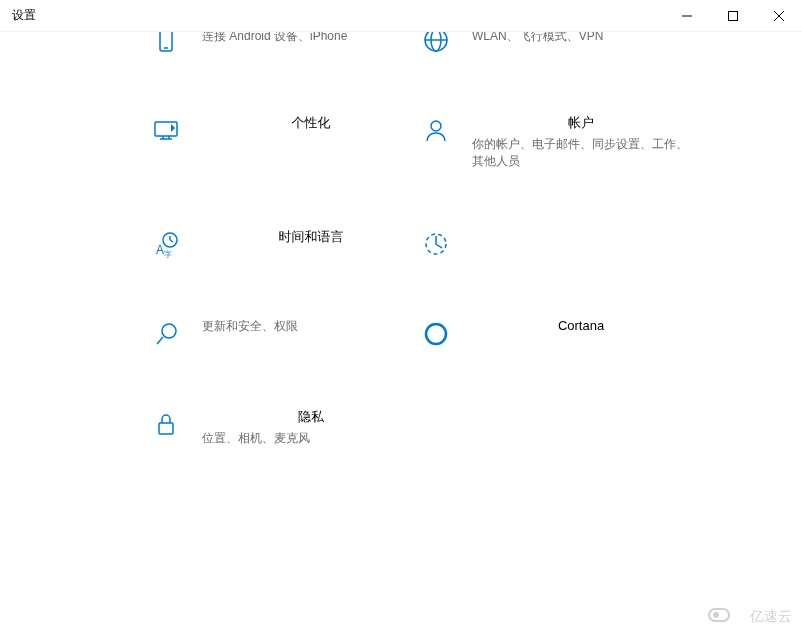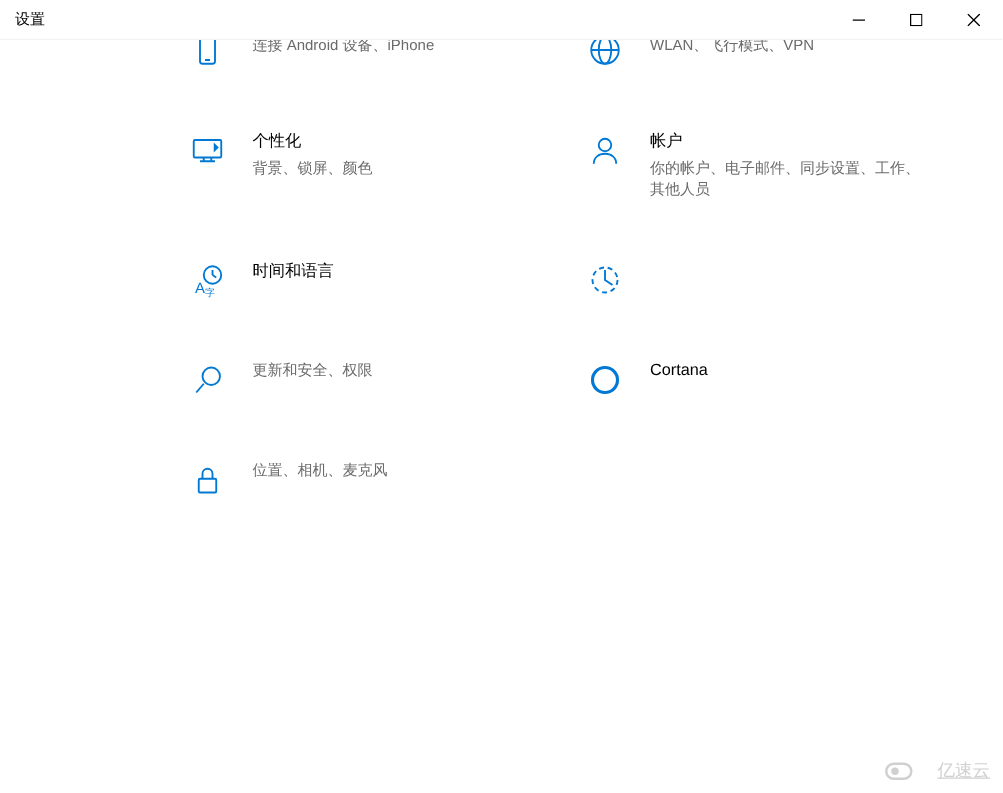--- a/index.html
+++ b/index.html
@@ -48,21 +48,20 @@
       padding-right: 30px;
       height: calc(100% - 32px);
       overflow: hidden;
     }
     .grid {
       display: grid;
       grid-template-columns: repeat(2, 270px);
       column-gap: 0px;
       row-gap: 58px;
       padding-top: 0;
-      gap: 48px;
     }
     .category {
       display: flex;
       align-items: flex-start;
       gap: 20px;
       cursor: pointer;
     }
     .cat-icon {
       width: 32px;
       height: 32px;
@@ -77,40 +76,39 @@
       stroke-width: 1.5;
     }
     .cat-text {
       flex: 1;
       padding-top: 0;
     }
     .cat-title {
       font-size: 13px;
       color: #000;
       margin-bottom: 4px;
+      text-align: center;
     }
     .cat-desc {
       font-size: 12px;
       color: #6b6b6b;
       line-height: 1.4;
     }
     .partial-row {
       margin-top: -8px;
     }
     .watermark {
       position: absolute;
       right: 10px;
       bottom: 8px;
       font-size: 14px;
       color: #d0d0d0;
       display: flex;
-      align-items: center;
       gap: 20px;
       font-weight: 500;
-      text-decoration: underline;
     }
     .watermark-icon {
       width: 22px;
       height: 14px;
       border: 2px solid #d0d0d0;
       border-radius: 10px;
       position: relative;
     }
     .watermark-icon::before {
       content: '';
@@ -183,21 +181,20 @@
         <svg width="30" height="30" viewBox="0 0 30 30">
             <rect x="4" y="7" width="22" height="14" rx="1"></rect>
             <line x1="12" y1="21" x2="12" y2="24"></line>
             <line x1="18" y1="21" x2="18" y2="24"></line>
             <line x1="9" y1="24" x2="21" y2="24"></line>
             <path d="M20 9 l4 4 -4 4" fill="#0078d4" stroke="none"></path>
           </svg>
       </div>
       <div class="cat-text">
         <div class="cat-title">个性化</div>
-        <div class="cat-desc">背景、锁屏、颜色</div>
       </div>
     </div>
 
 
     <div class="category">
       <div class="cat-icon">
         <svg width="30" height="30" viewBox="0 0 30 30">
             <circle cx="15" cy="11" r="5"></circle>
             <path d="M6 26 c0-5 4-8 9-8 s9 3 9 8"></path>
           </svg>
@@ -256,20 +253,21 @@
     </div>
 
     <div class="category">
       <div class="cat-icon">
         <svg width="30" height="30" viewBox="0 0 30 30">
             <rect x="8" y="14" width="14" height="11" rx="1"></rect>
             <path d="M11 14 v-4 a4 4 0 0 1 8 0 v4"></path>
           </svg>
       </div>
       <div class="cat-text">
+        <div class="cat-title">隐私</div>
         <div class="cat-desc">位置、相机、麦克风</div>
       </div>
     </div>
 
 
   </div>
 </div>
 
 <div class="watermark">
   <span class="watermark-icon"></span>

